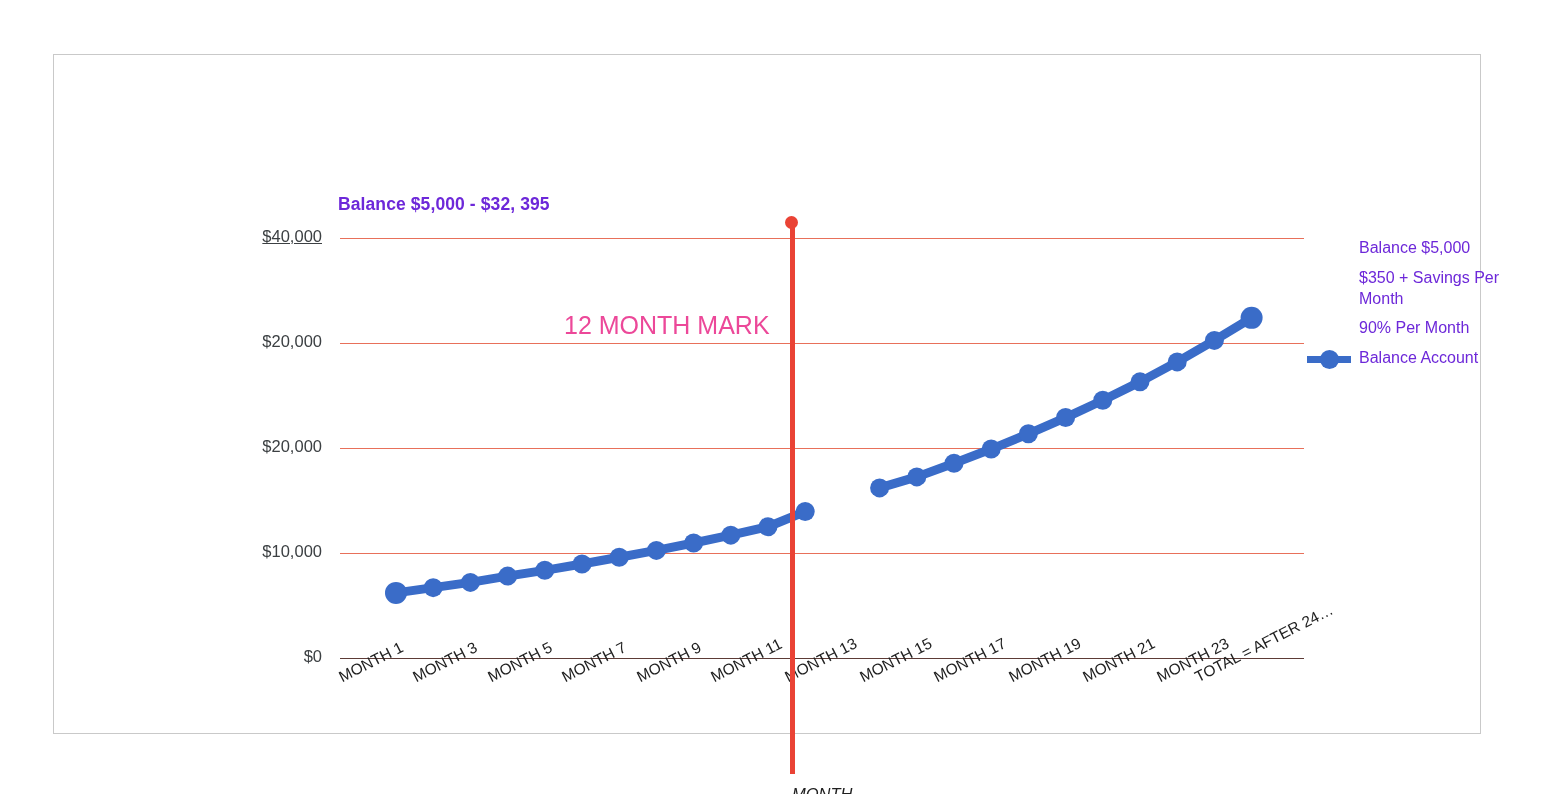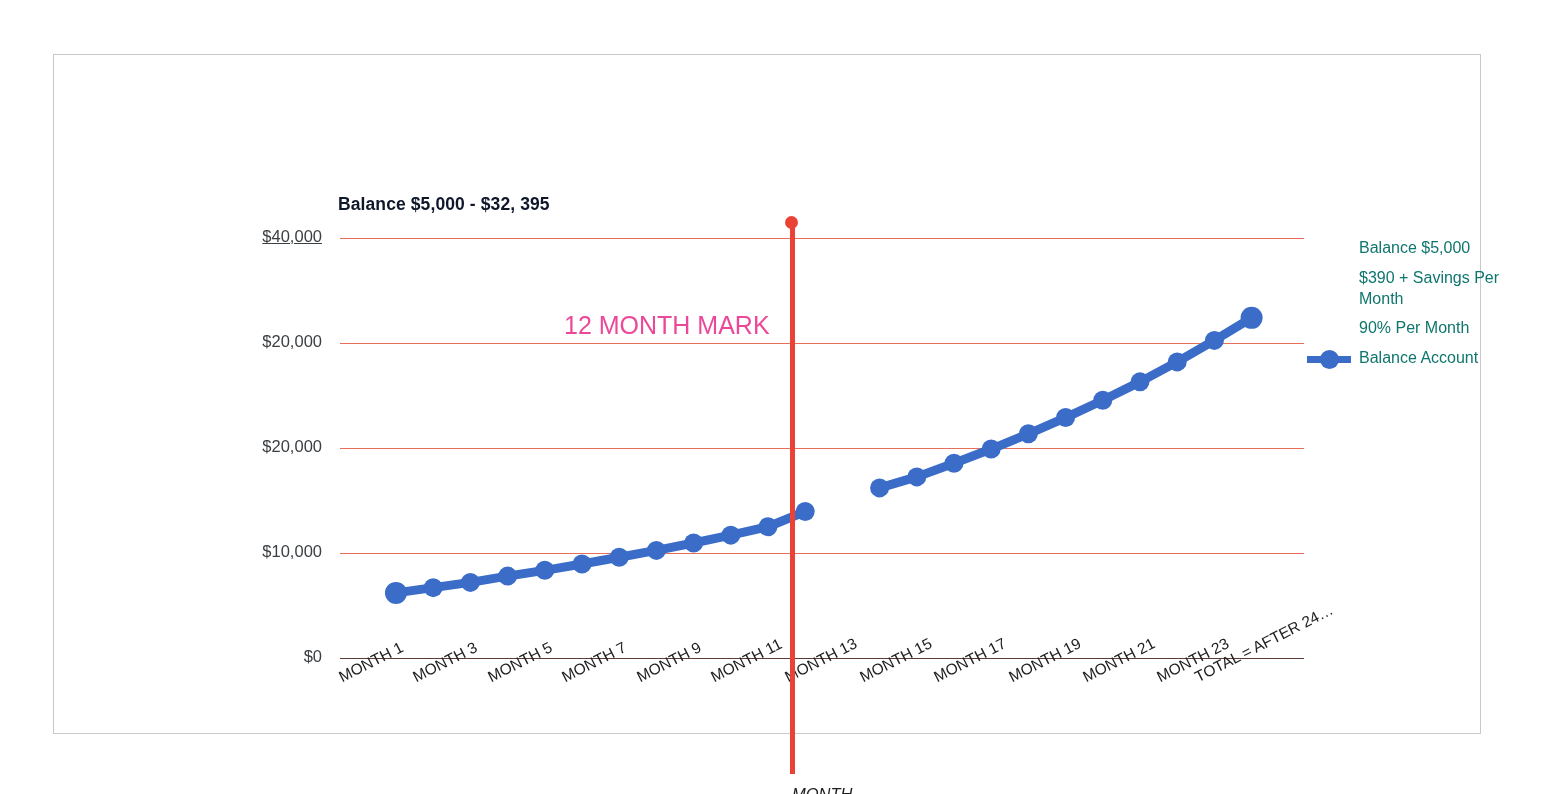--- a/index.html
+++ b/index.html
@@ -33,21 +33,21 @@
     background: #ffffff;
   }
 
   
   #chart-title {
     position: absolute;
     left: 284px;
     top: 139px;
     font-size: 17.5px;
     font-weight: bold;
-    color: #0f172a;
+    color: #6d28d9;
     letter-spacing: 0.1px;
     white-space: nowrap;
   }
 
   
   #plot {
     position: absolute;
     left: 286px;
     top: 183px;
     width: 964px;
@@ -141,21 +141,21 @@
     width: 175px;
   }
   .legend-row {
     display: flex;
     align-items: flex-start;
     margin-bottom: 9px;
     min-height: 20px;
   }
   .legend-text {
     font-size: 16px;
-    color: #0f766e;
+    color: #6d28d9;
     line-height: 1.3;
   }
   .legend-swatch {
     position: relative;
     width: 0px;
     height: 0px;
     flex: none;
   }
   .legend-row.with-swatch {
     margin-left: -52px;
@@ -259,21 +259,21 @@
     <div id="annotation-line"></div>
     <div id="annotation-label">12 MONTH MARK</div>
 
     <div id="legend">
         <div class="legend-row">
           <span class="legend-swatch"></span>
           <span class="legend-text">Balance $5,000</span>
         </div>
         <div class="legend-row">
           <span class="legend-swatch"></span>
-          <span class="legend-text">$390 + Savings Per Month</span>
+          <span class="legend-text">$350 + Savings Per Month</span>
         </div>
         <div class="legend-row">
           <span class="legend-swatch"></span>
           <span class="legend-text">90% Per Month</span>
         </div>
         <div class="legend-row with-swatch">
           <span class="legend-swatch">
             <span class="lg-line" style="background: rgb(58, 108, 200);"></span>
             <span class="lg-dot" style="background: rgb(58, 108, 200);"></span>
           </span>

